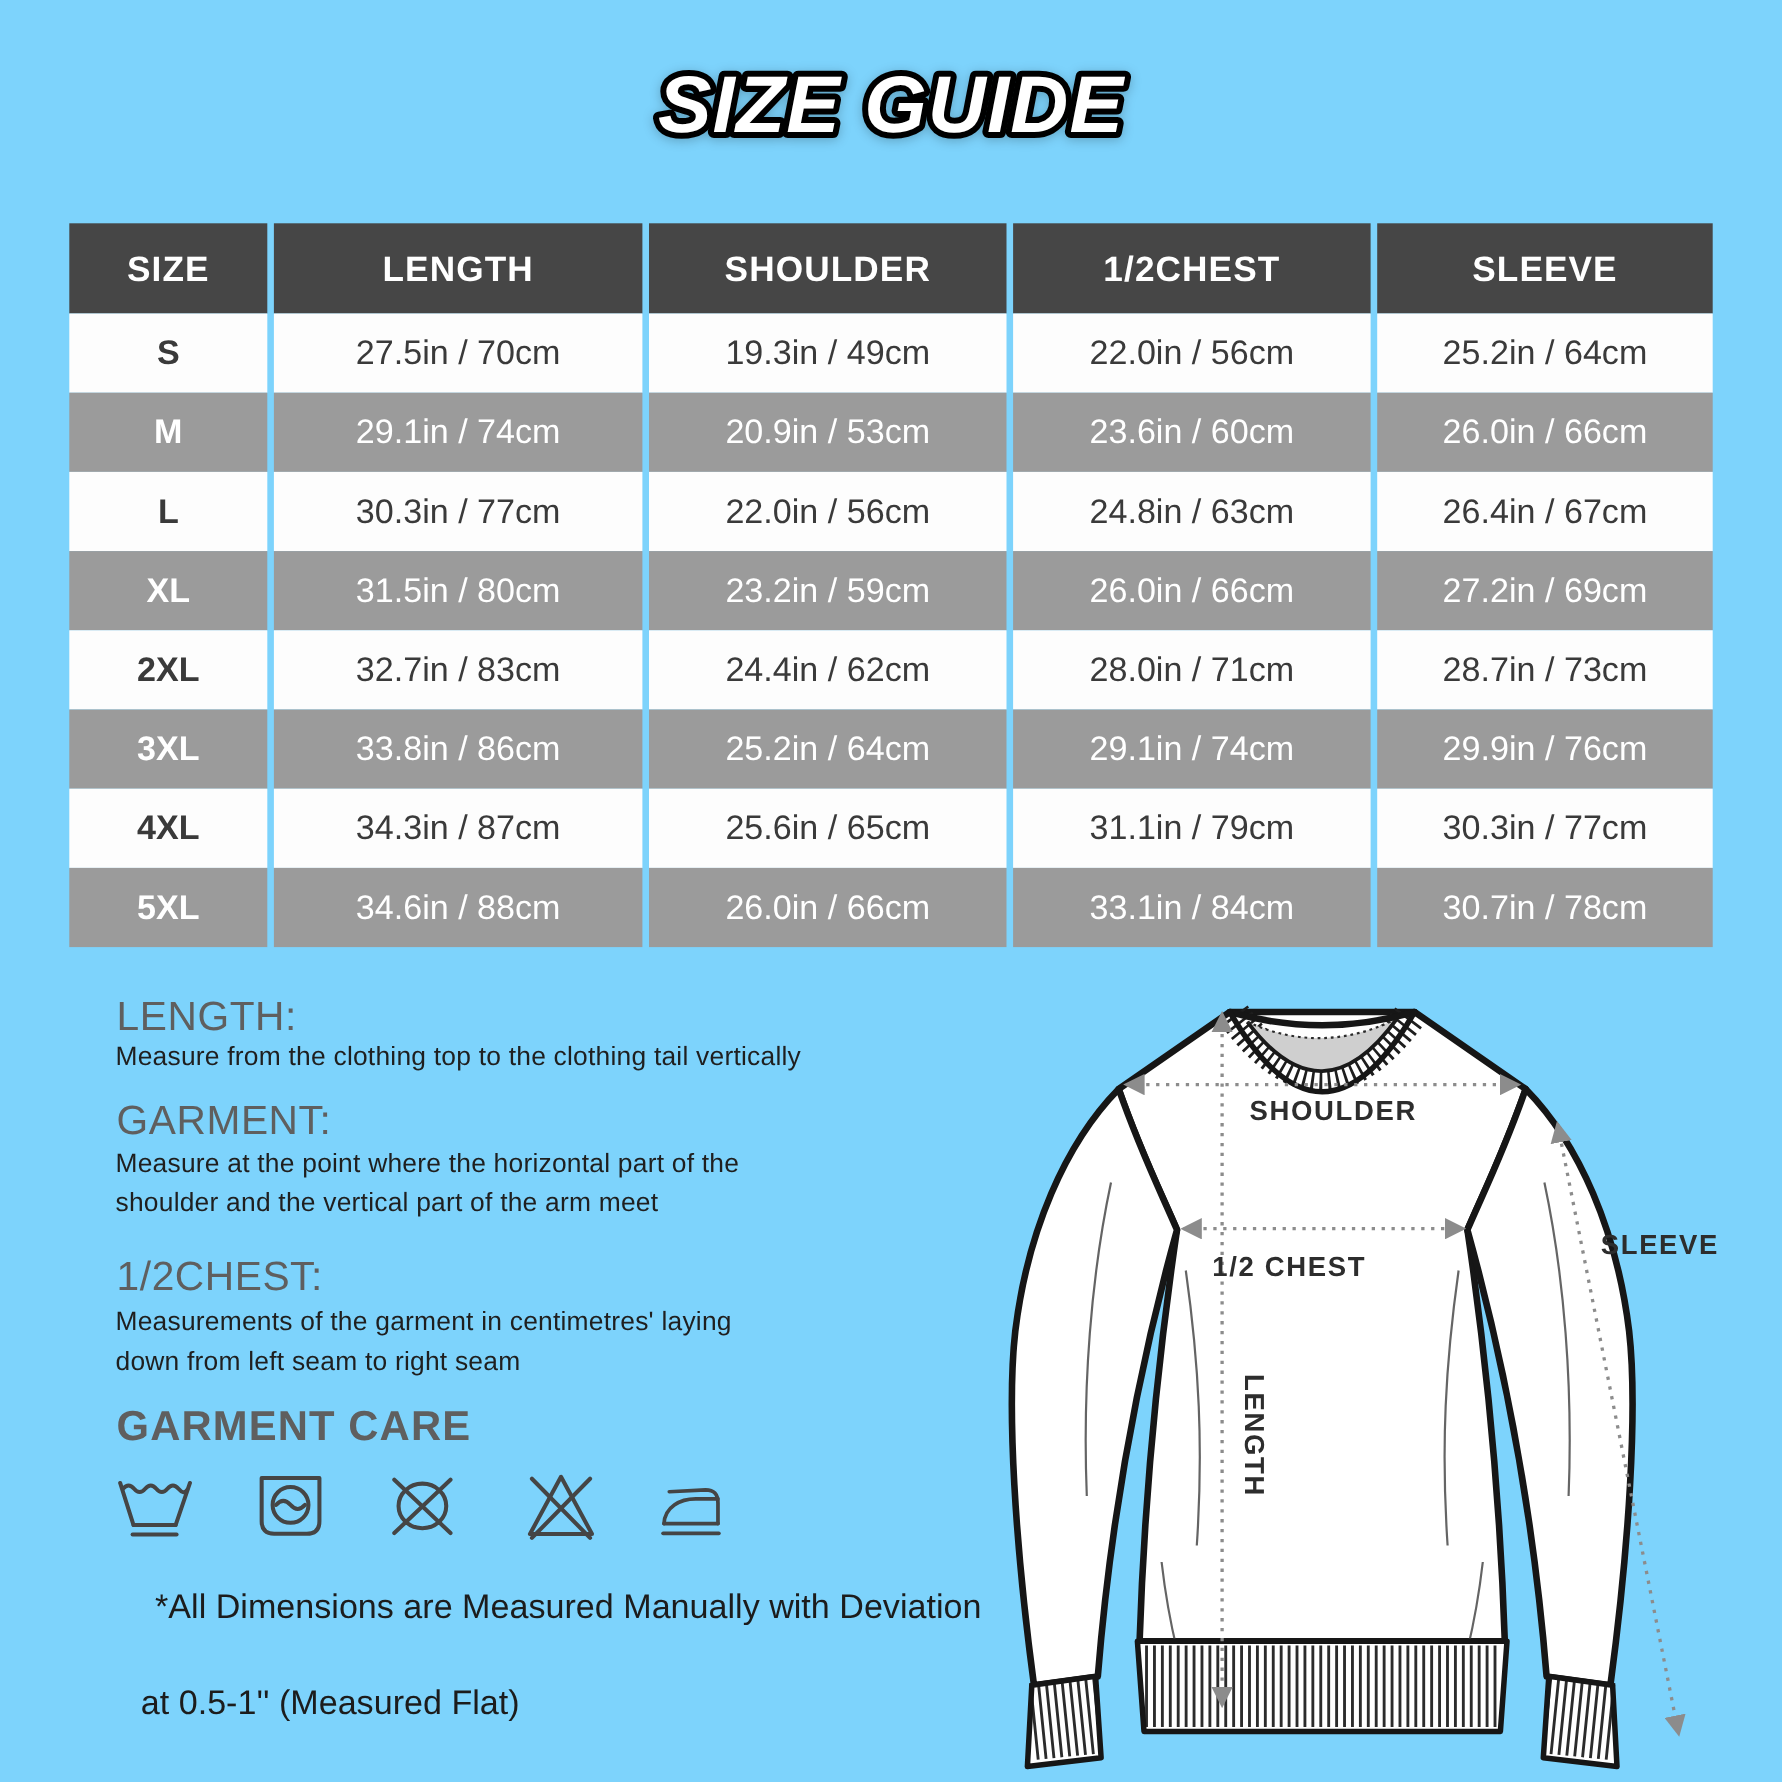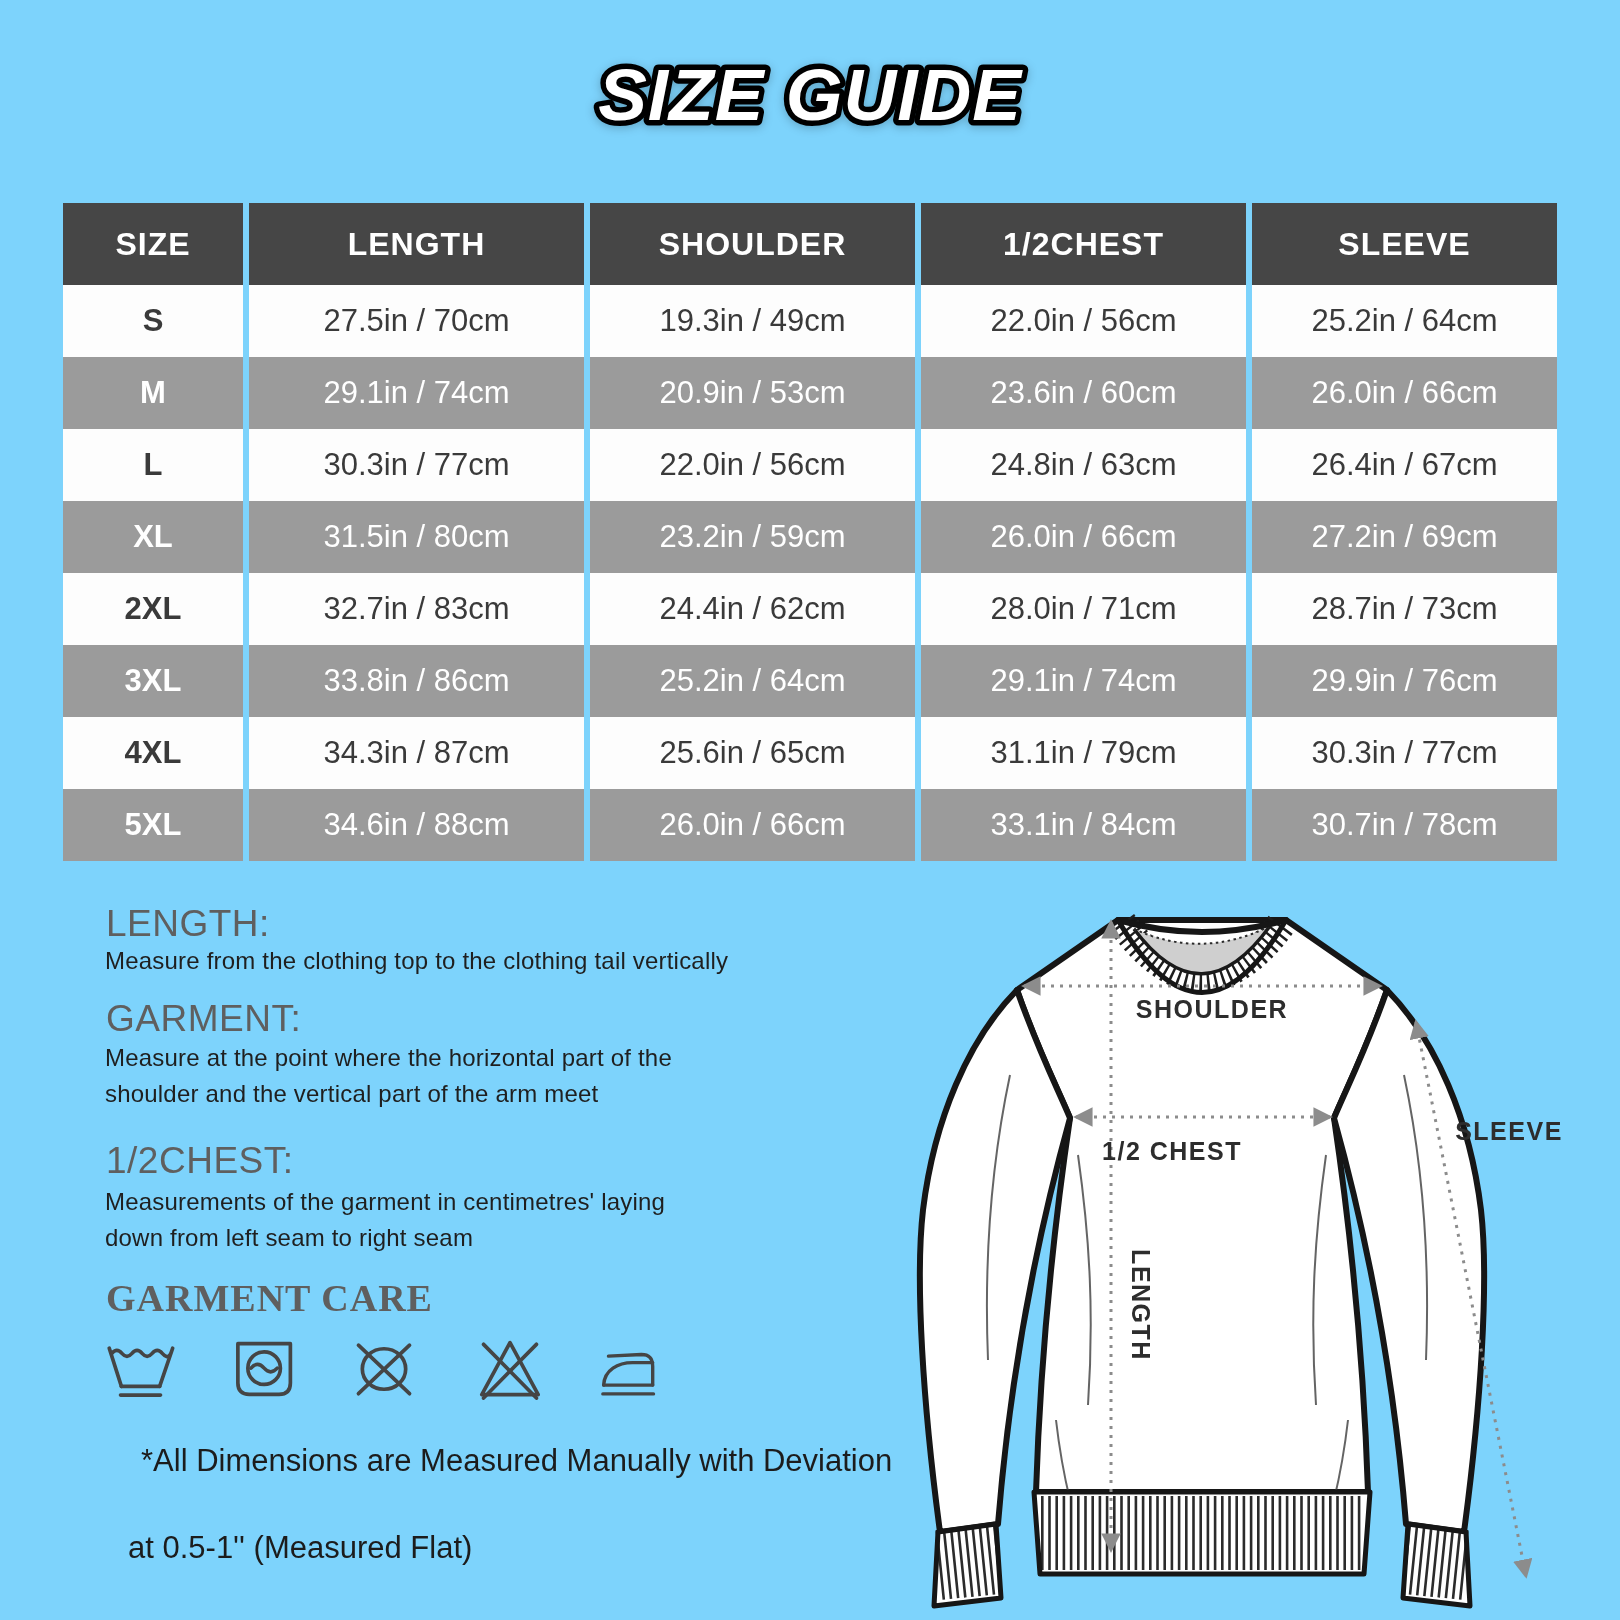--- a/index.html
+++ b/index.html
@@ -24,21 +24,21 @@
   }
   .td{
     height:72px;display:flex;align-items:center;justify-content:center;
     font-size:31px;color:#3a3a3a;background:#fdfdfd;
   }
   .td.size{font-weight:bold;}
   .trow.shaded .td{background:#9b9b9b;color:#ffffff;}
   
   .sec-term{position:absolute;left:106px;font-weight:normal;font-size:37px;color:#5f5f5f;letter-spacing:.5px;}
   .sec-line{position:absolute;left:105px;font-size:24px;color:#1f1f1f;letter-spacing:.2px;}
-  .care-head{position:absolute;left:106px;top:1276px;font-weight:bold;font-size:38px;color:#5f5f5f;letter-spacing:1px;font-family:Liberation Serif, serif;}
+  .care-head{position:absolute;left:106px;top:1276px;font-weight:bold;font-size:38px;color:#5f5f5f;letter-spacing:1px;}
   .care-row{position:absolute;left:104px;top:1332px;display:flex;gap:46px;align-items:flex-end;}
   .care-row svg{display:block;}
   .footnote1{position:absolute;left:99px;top:1443px;font-size:31px;color:#1c1c1c;margin-left:42px;}
   .footnote2{position:absolute;left:128px;top:1483px;font-size:31px;color:#1c1c1c;margin-top:47px;}
   
   .diagram{position:absolute;left:860px;top:860px;}
   .dlabel{font-family:"Liberation Sans",sans-serif;font-weight:bold;font-size:25px;fill:#2d2d2d;letter-spacing:1.5px;}
 </style>
 </head>
 <body>

